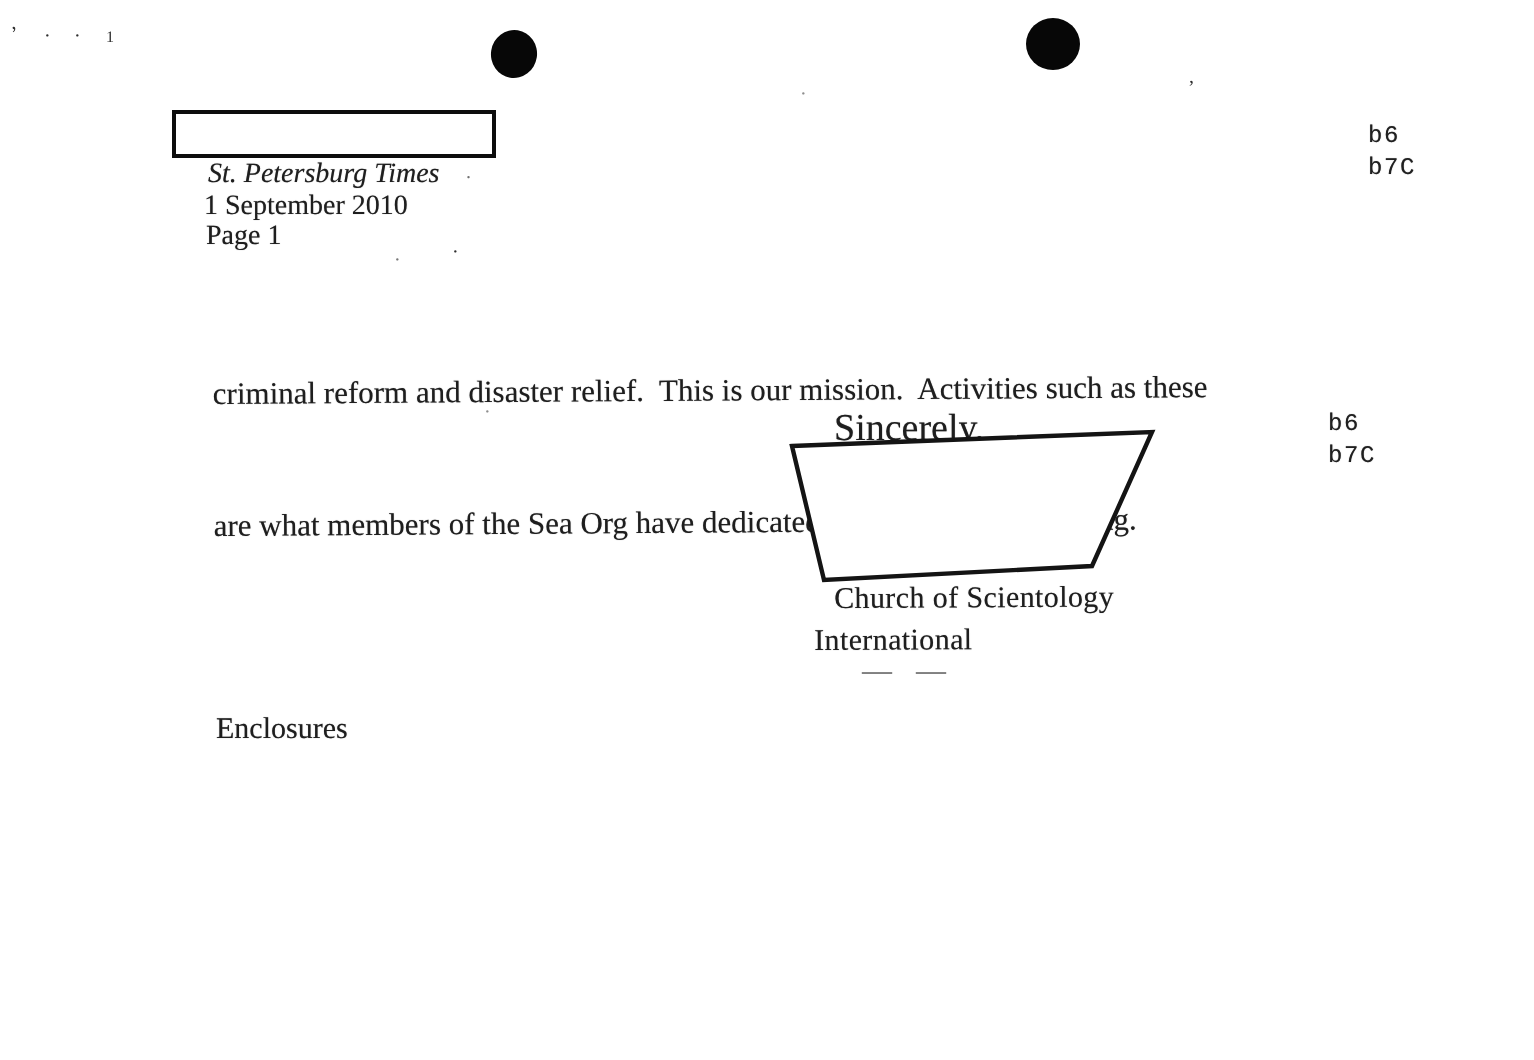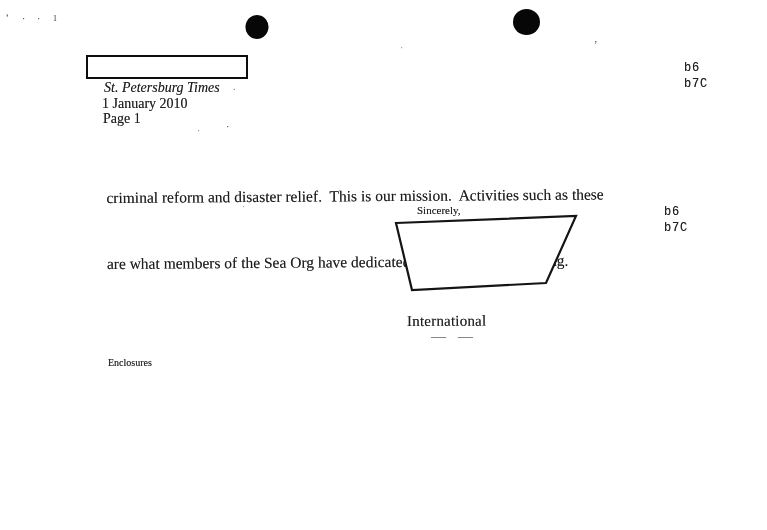--- a/index.html
+++ b/index.html
@@ -38,30 +38,30 @@
   .bcode.b3 { left:664px; top:205px; }
   .bcode.b4 { left:664px; top:221px; }
 
   
   .bodytext {
     left:106px; top:143px; font-size:15.5px; line-height:22px;
     transform:rotate(-0.4deg); transform-origin:0 0; white-space:pre;
   }
 
   
-  .sincerely { left:417px; top:204px; font-size:11px; }
+  .sincerely { left:417px; top:204px; font-size:19px; }
   .sigbox { left:389px; top:212px; }
   .org { font-size:15px; letter-spacing:0.2px; transform:rotate(-0.3deg); transform-origin:0 0; }
   .org.l1 { left:417px; top:292px; }
   .org.l2 { left:407px; top:313px; }
   .dash { font-size:15px; color:#5c5c5c; }
   .dash.d1 { left:431px; top:328px; }
   .dash.d2 { left:458px; top:328px; }
 
-  .enclosures { left:108px; top:357px; font-size:10px; }
+  .enclosures { left:108px; top:357px; font-size:15px; }
 
   
   .speck { position:absolute; font-size:10px; color:#2e2e2e; line-height:10px; }
   .speck.s1 { left:6px;   top:13px;  transform:rotate(-12deg); }
   .speck.s2 { left:22px;  top:14px; }
   .speck.s3 { left:37px;  top:14px; }
   .speck.s4 { left:53px;  top:14px;  font-size:8px; }
   .speck.s5 { left:233px; top:82px;  color:#6f6f6f; }
   .speck.s6 { left:400px; top:43px;  color:#8d8d8d; }
   .speck.s7 { left:594px; top:40px; }
@@ -84,40 +84,41 @@
   <span class="speck s8">·</span>
   <span class="speck s9">·</span>
   <span class="speck s10">·</span>
 
   <div class="punch p1"></div>
   <div class="punch p2"></div>
 
   <div class="redaction-box"></div>
 
   <div class="abs ink cite pub">St. Petersburg Times</div>
-  <div class="abs ink cite date">1 January 2010</div>
+  <div class="abs ink cite date">1 September 2010</div>
   <div class="abs ink cite pageno">Page 1</div>
 
   <div class="abs ink bcode b1">b6</div>
   <div class="abs ink bcode b2">b7C</div>
 
   <div class="abs ink bodytext">
     <div>criminal reform and disaster relief.  This is our mission.  Activities such as these</div>
     <div>are what members of the Sea Org have dedicated their lives to forwarding.</div>
   </div>
 
   <div class="abs ink sincerely">Sincerely,</div>
 
   <svg class="abs sigbox" width="195" height="85" viewBox="0 0 195 85">
     <polygon points="7,11 187,4 157,71 23,78" fill="#ffffff" stroke="#141414" stroke-width="2.2" stroke-linejoin="miter"></polygon>
   </svg>
 
   <div class="abs ink bcode b3">b6</div>
   <div class="abs ink bcode b4">b7C</div>
 
+  <div class="abs ink org l1">Church of Scientology</div>
   <div class="abs ink org l2">International</div>
 
   <span class="abs dash d1">—</span>
   <span class="abs dash d2">—</span>
 
   <div class="abs ink enclosures">Enclosures</div>
 
 </div>
 
 </body></html>

